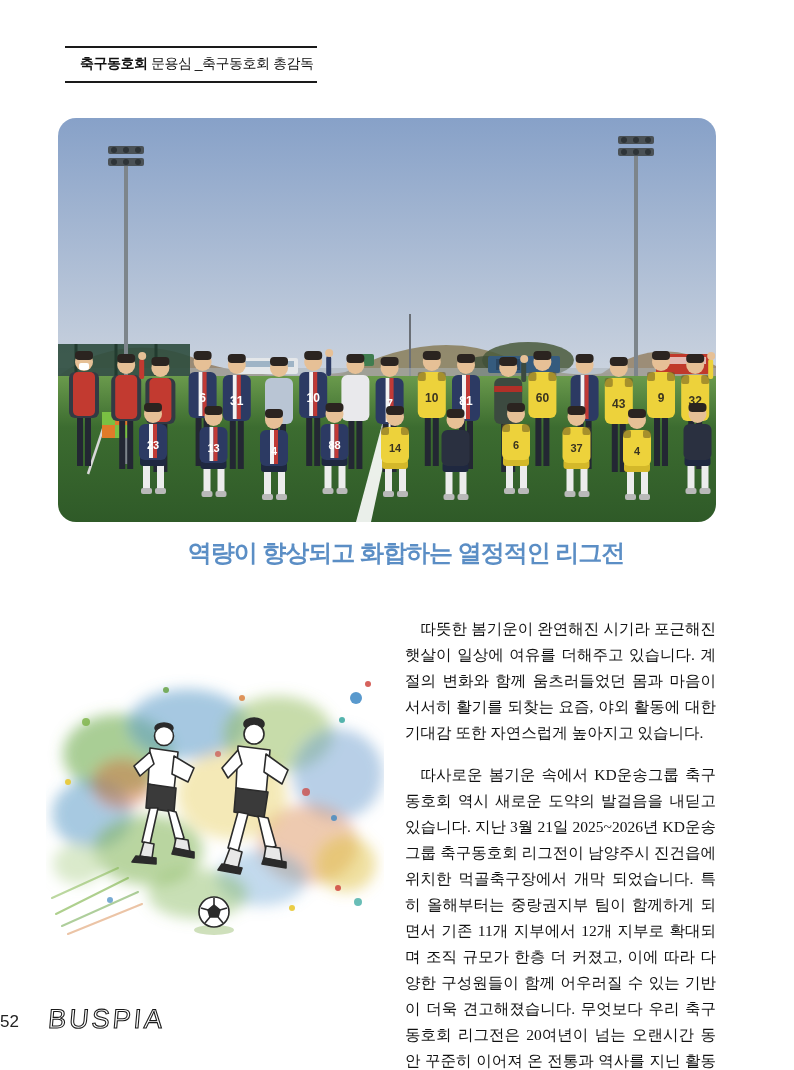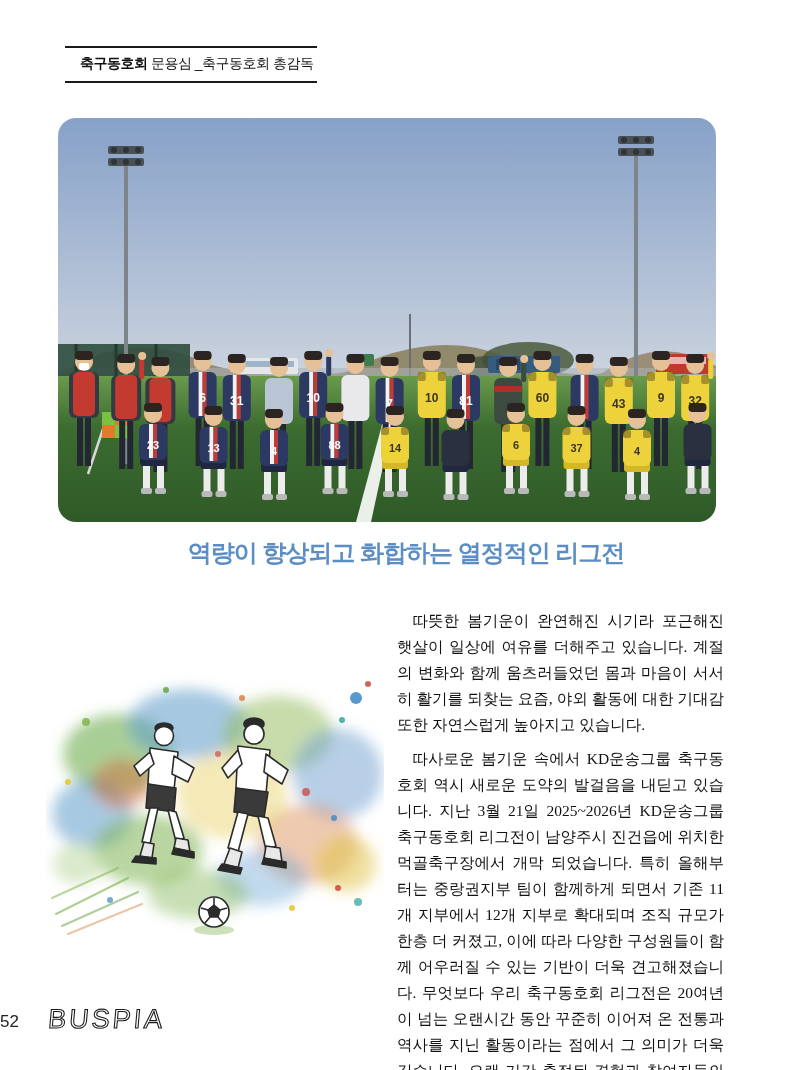--- a/index.html
+++ b/index.html
@@ -20,21 +20,21 @@
 
   
   .title{position:absolute;left:0;top:537px;width:100%;margin:0;text-align:center;
          font-size:24px;font-weight:bold;color:#5b8ec5;letter-spacing:-1px;
          font-family:"Liberation Sans",sans-serif;}
 
   
   .copy{position:absolute;left:389px;top:600px;width:343px;
         font-family:"Liberation Serif",serif;font-size:15.5px;line-height:26px;
         text-align:justify;color:#111;}
-  .copy p{margin:8px;text-indent:1em;}
+  .copy p{margin:16px;text-indent:1em;}
 
   
   .illus{position:absolute;left:46px;top:662px;width:338px;height:292px;margin:0;}
 
   
   .logo{position:absolute;left:44px;top:1000px;}
   .pnum{position:absolute;left:0;top:1012px;width:100%;text-align:left;
         font-size:17px;color:#222;}
 </style>
 </head>

